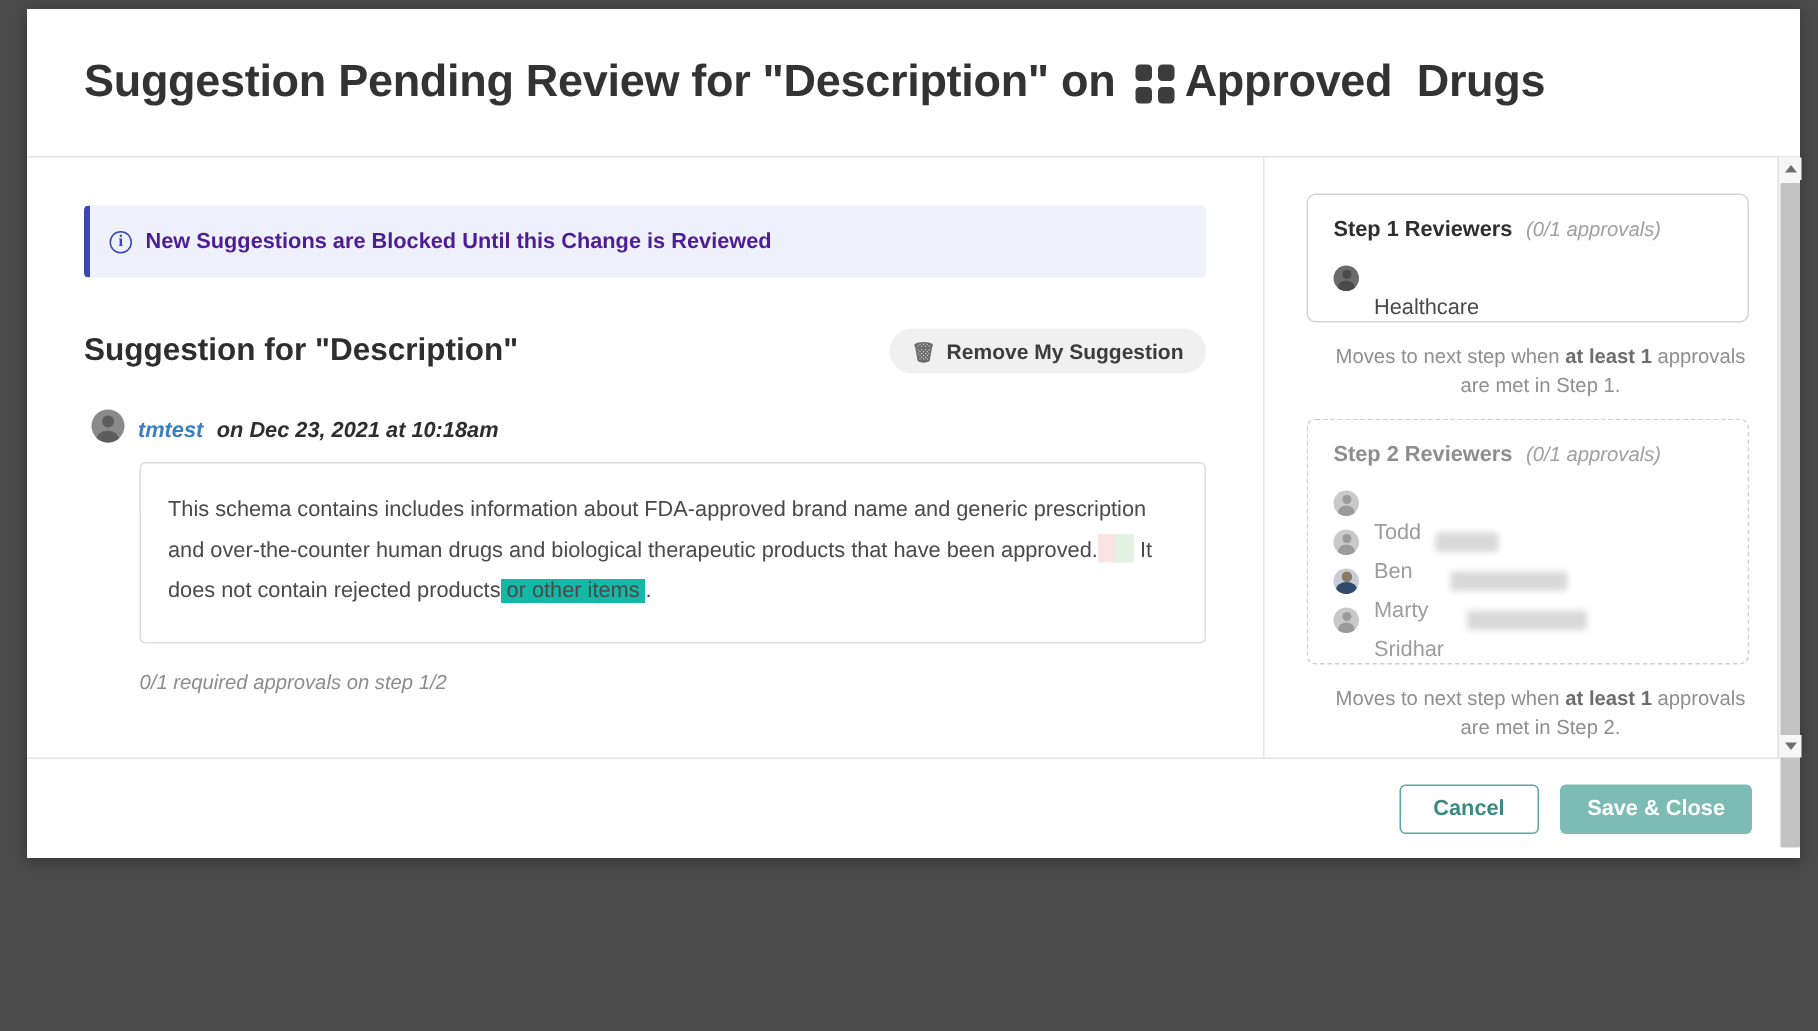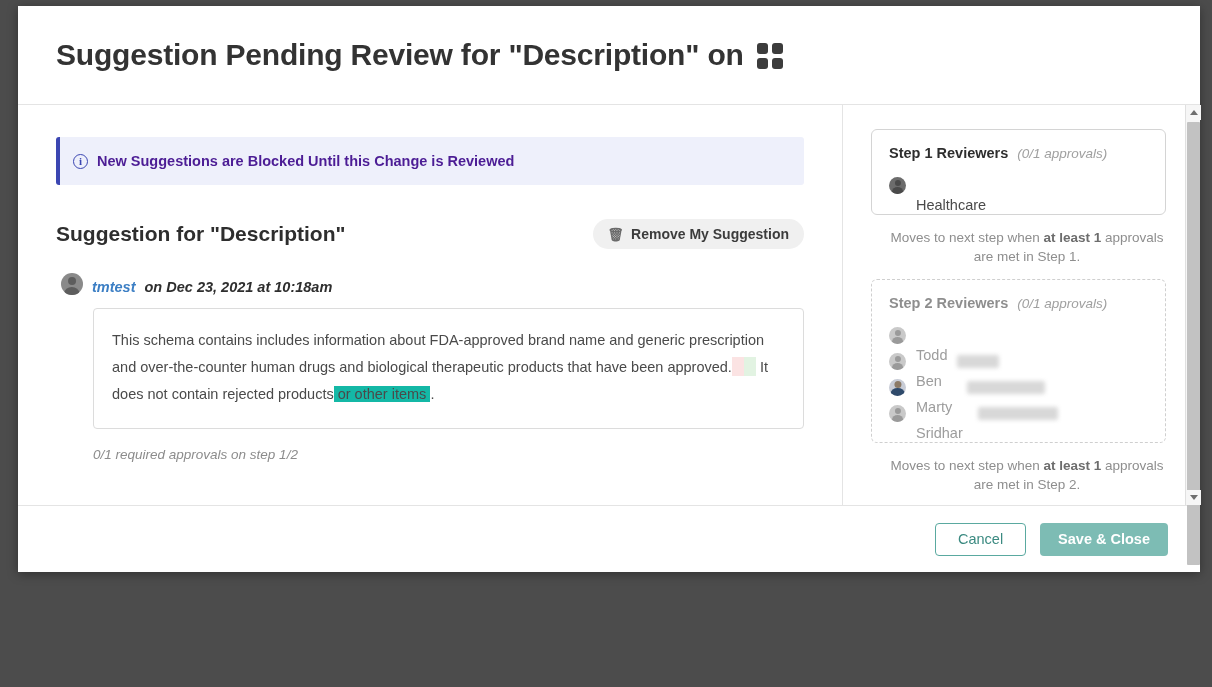--- a/index.html
+++ b/index.html
@@ -298,21 +298,21 @@
     border-top: 1px solid #e4e4e4;
     display: flex; align-items: center;
     justify-content: flex-end;
     gap: 14px;
     padding-right: 32px;
   }
   #cancel-button {
     background: #ffffff;
     border: 1.5px solid #5aa9a0;
     color: #3b8a81;
-    font-weight: normal;
+    font-weight: bold;
     font-size: 14.5px;
     height: 33px;
     padding: 0 22px;
     border-radius: 4px;
     cursor: pointer;
     font-family: "Liberation Sans", sans-serif;
   }
   #save-close-button {
     background: #7dbcb4;
     border: none;
@@ -332,20 +332,21 @@
 <div id="backdrop"></div>
 
 <div id="modal">
 
   <div id="modal-header">
     <div id="dialog-title">
       <span>Suggestion Pending Review for "Description" on </span>
       <span class="grid-icon">
         <i></i><i></i><i></i><i></i>
       </span>
+      <span>Approved  Drugs</span>
     </div>
   </div>
 
   <div id="modal-body">
 
     <div id="main-col">
 
       <div id="info-banner">
         <span class="info-icon">i</span>
         <span id="info-banner-text">New Suggestions are Blocked Until this Change is Reviewed</span>

